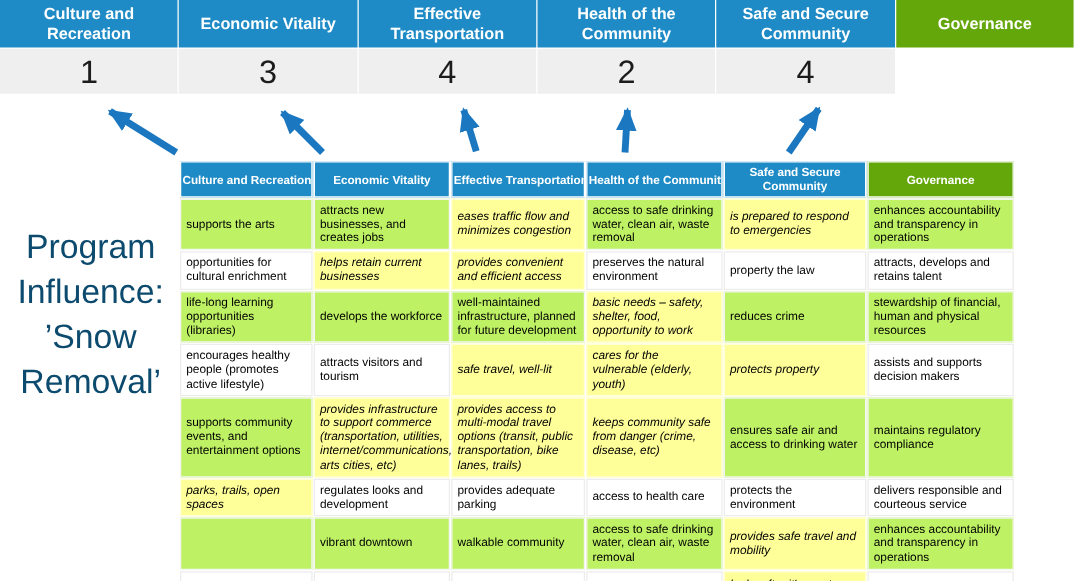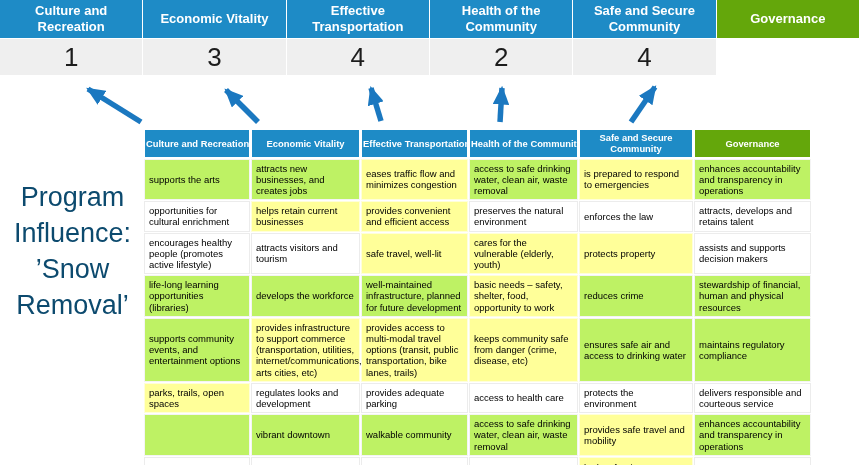--- a/index.html
+++ b/index.html
@@ -50,21 +50,21 @@
     padding:2px 1px; border:1px solid #fff; white-space:nowrap; overflow:hidden;
   }
   table.matrix th.wrap { white-space:normal; }
   table.matrix th.green { background:#64A70B; }
   table.matrix td {
     font-size:9.5px; line-height:1.18; color:#000;
     padding:3px 4px; vertical-align:middle; height:26px; box-sizing:border-box;
   }
   td.cell-gray   { background:#bef264; border:1px solid #F4F4F4; }
   td.cell-white  { background:#FFFFFF; border:1px solid #ECECEC; }
-  td.cell-hl     { background:#FFFF99; border:1px solid #FFFFD9; }
+  td.cell-hl     { background:#FFFF99; border:1px solid #FFFFD9;font-style:italic; }
 </style>
 </head>
 <body>
 
 <div class="stage">
 
   <div class="scorecard">
       <div class="sc-col">
         <div class="sc-head">Culture and Recreation</div>
         <div class="sc-score">1</div>
@@ -137,40 +137,40 @@
             <td class="cell-hl">eases traffic flow and minimizes congestion</td>
             <td class="cell-gray">access to safe drinking water, clean air, waste removal</td>
             <td class="cell-hl">is prepared to respond to emergencies</td>
             <td class="cell-gray">enhances accountability and transparency in operations</td>
           </tr>
           <tr>
             <td class="cell-white">opportunities for cultural enrichment</td>
             <td class="cell-hl">helps retain current businesses</td>
             <td class="cell-hl">provides convenient and efficient access</td>
             <td class="cell-white">preserves the natural environment</td>
-            <td class="cell-white">enforces the law</td>
+            <td class="cell-white">property the law</td>
             <td class="cell-white">attracts, develops and retains talent</td>
+          </tr>
+          <tr>
+            <td class="cell-gray">life-long learning opportunities (libraries)</td>
+            <td class="cell-gray">develops the workforce</td>
+            <td class="cell-gray">well-maintained infrastructure, planned for future development</td>
+            <td class="cell-hl">basic needs – safety, shelter, food, opportunity to work</td>
+            <td class="cell-gray">reduces crime</td>
+            <td class="cell-gray">stewardship of financial, human and physical resources</td>
           </tr>
           <tr>
             <td class="cell-white">encourages healthy people (promotes active lifestyle)</td>
             <td class="cell-white">attracts visitors and tourism</td>
             <td class="cell-hl">safe travel, well-lit</td>
             <td class="cell-hl">cares for the vulnerable (elderly, youth)</td>
             <td class="cell-hl">protects property</td>
             <td class="cell-white">assists and supports decision makers</td>
           </tr>
           <tr>
-            <td class="cell-gray">life-long learning opportunities (libraries)</td>
-            <td class="cell-gray">develops the workforce</td>
-            <td class="cell-gray">well-maintained infrastructure, planned for future development</td>
-            <td class="cell-hl">basic needs – safety, shelter, food, opportunity to work</td>
-            <td class="cell-gray">reduces crime</td>
-            <td class="cell-gray">stewardship of financial, human and physical resources</td>
-          </tr>
-          <tr>
             <td class="cell-gray">supports community events, and entertainment options</td>
             <td class="cell-hl">provides infrastructure to support commerce (transportation, utilities, internet/communications, arts cities, etc)</td>
             <td class="cell-hl">provides access to multi-modal travel options (transit, public transportation, bike lanes, trails)</td>
             <td class="cell-hl">keeps community safe from danger (crime, disease, etc)</td>
             <td class="cell-gray">ensures safe air and access to drinking water</td>
             <td class="cell-gray">maintains regulatory compliance</td>
           </tr>
           <tr>
             <td class="cell-hl">parks, trails, open spaces</td>
             <td class="cell-white">regulates looks and development</td>

